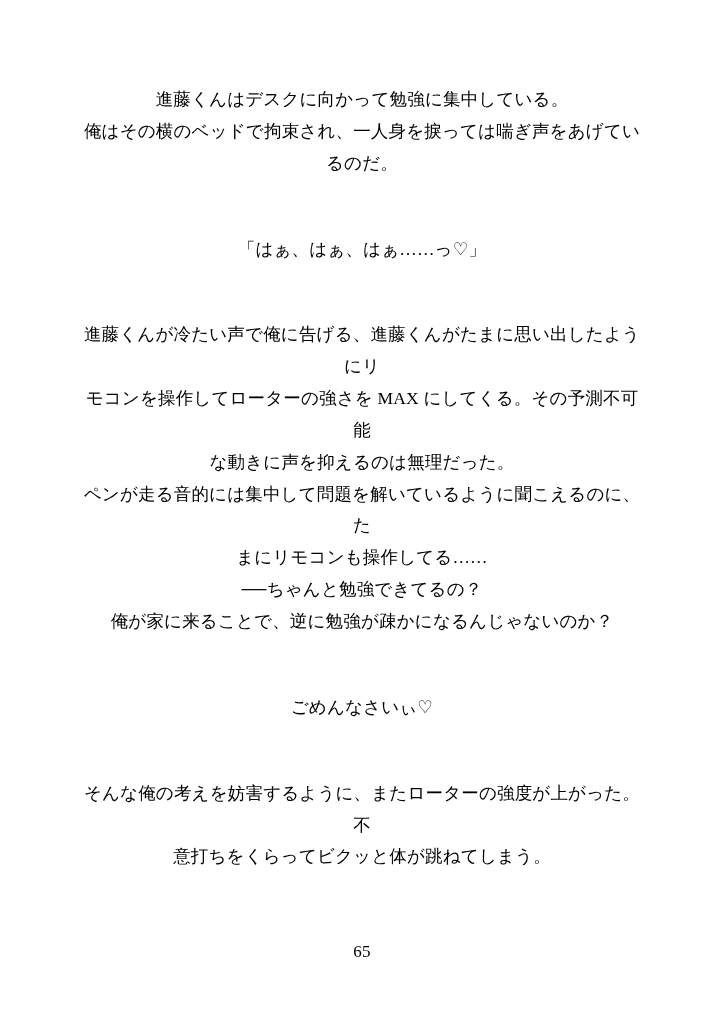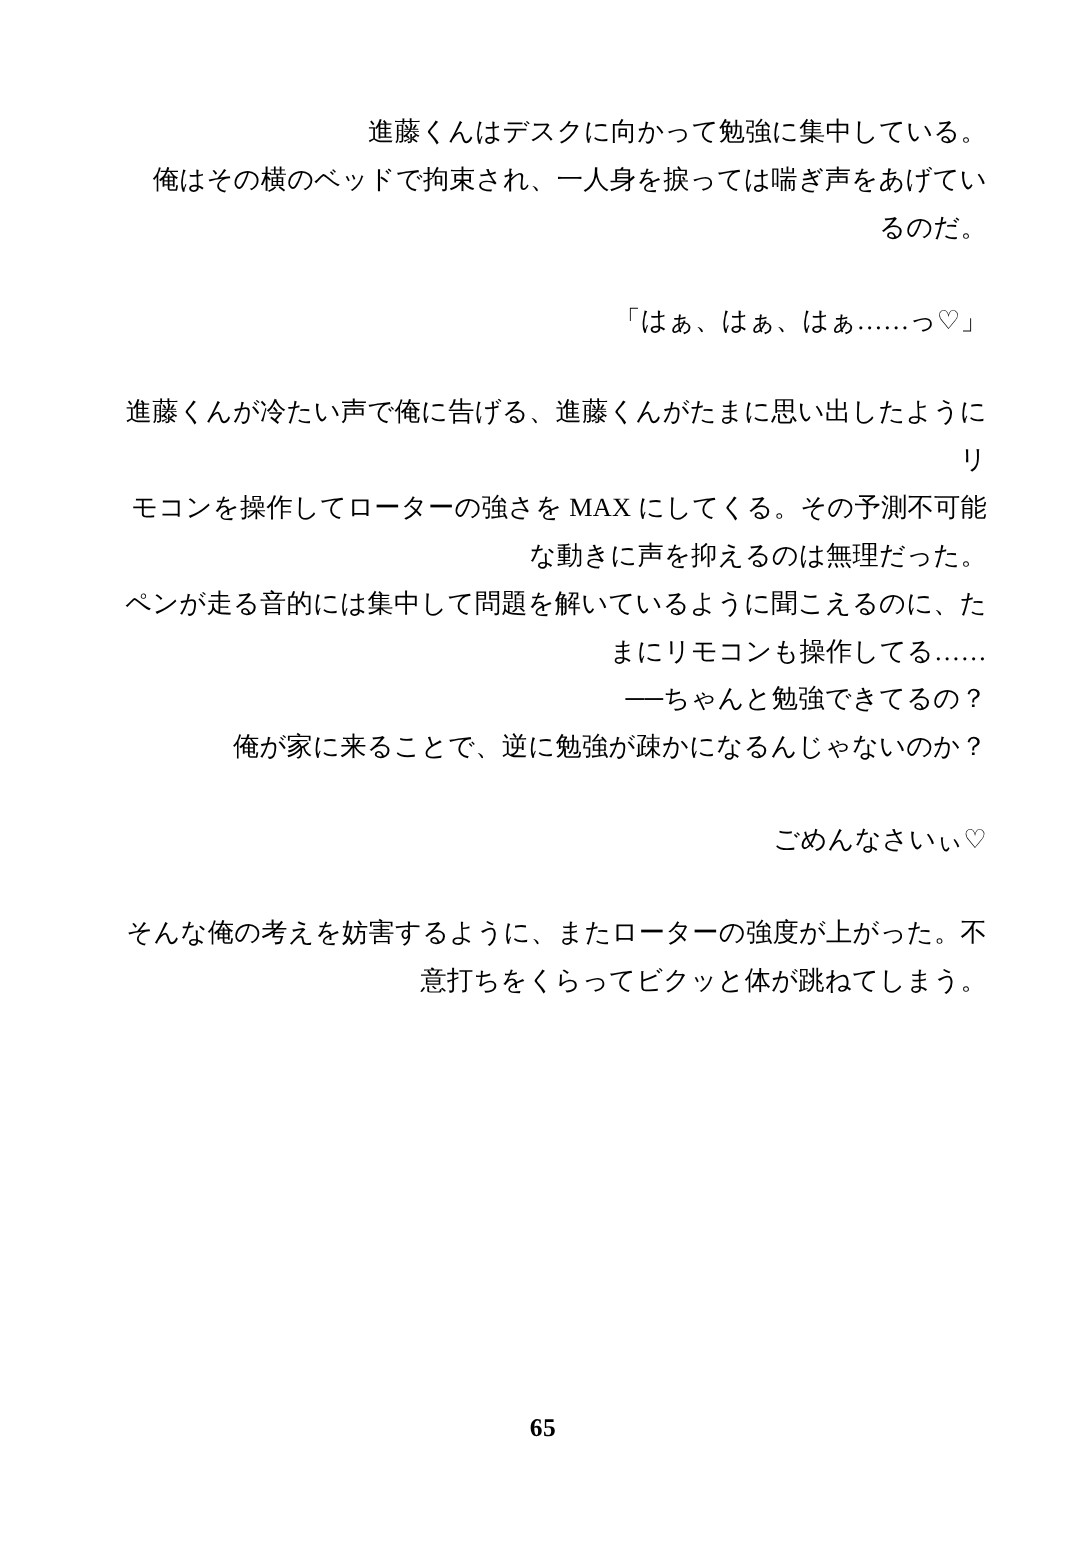--- a/index.html
+++ b/index.html
@@ -25,36 +25,35 @@
     padding: 72px 66px 40px 66px;
   }
   .content {
     width: 592px;
     margin: 0 auto;
   }
   .para {
     font-size: 17.5px;
     line-height: 1.82;
     letter-spacing: 0.01em;
-    margin: 0;
-    text-align: right;
+    margin: 12px;
+    text-align: center;
     white-space: pre-wrap;
     word-break: break-all;
   }
   .gap-m { height: 30px; }
   .page-number {
     position: absolute;
     left: 0;
     right: 0;
     bottom: 72px;
     text-align: center;
     font-size: 17px;
     font-family: "Liberation Serif", "DejaVu Serif", serif;
     letter-spacing: 0.02em;
-    font-weight: bold;
   }
 </style>
 </head>
 <body>
 
 <div class="page">
   <div class="content">
 
     <p class="para">進藤くんはデスクに向かって勉強に集中している。
 俺はその横のベッドで拘束され、一人身を捩っては喘ぎ声をあげてい

